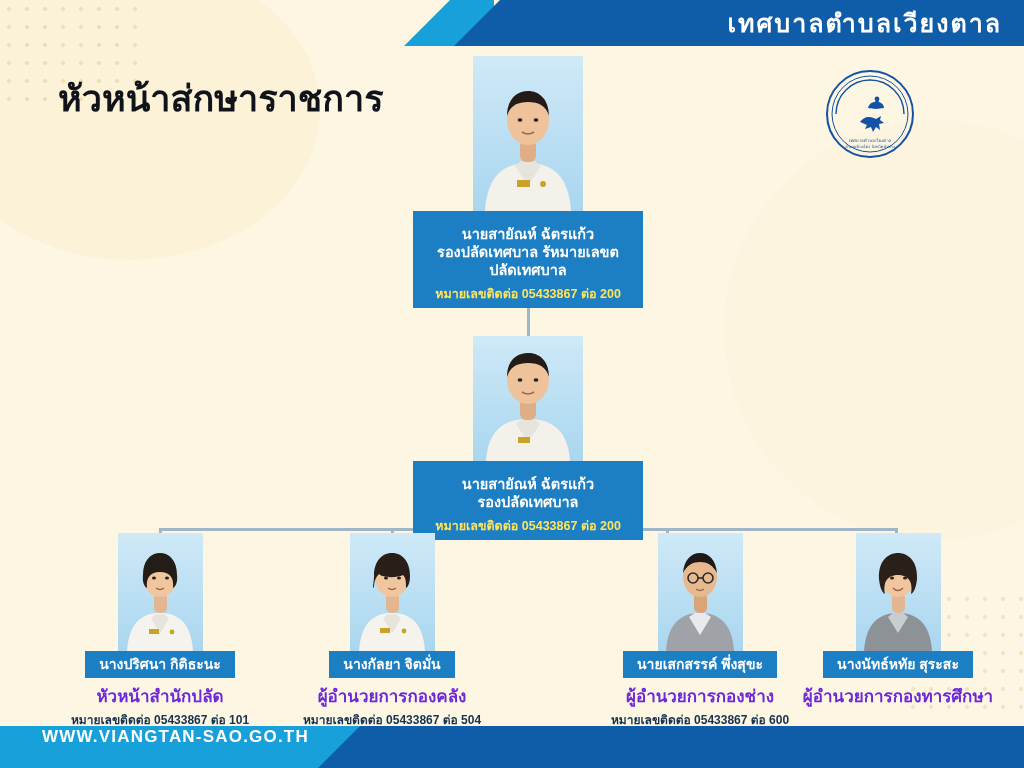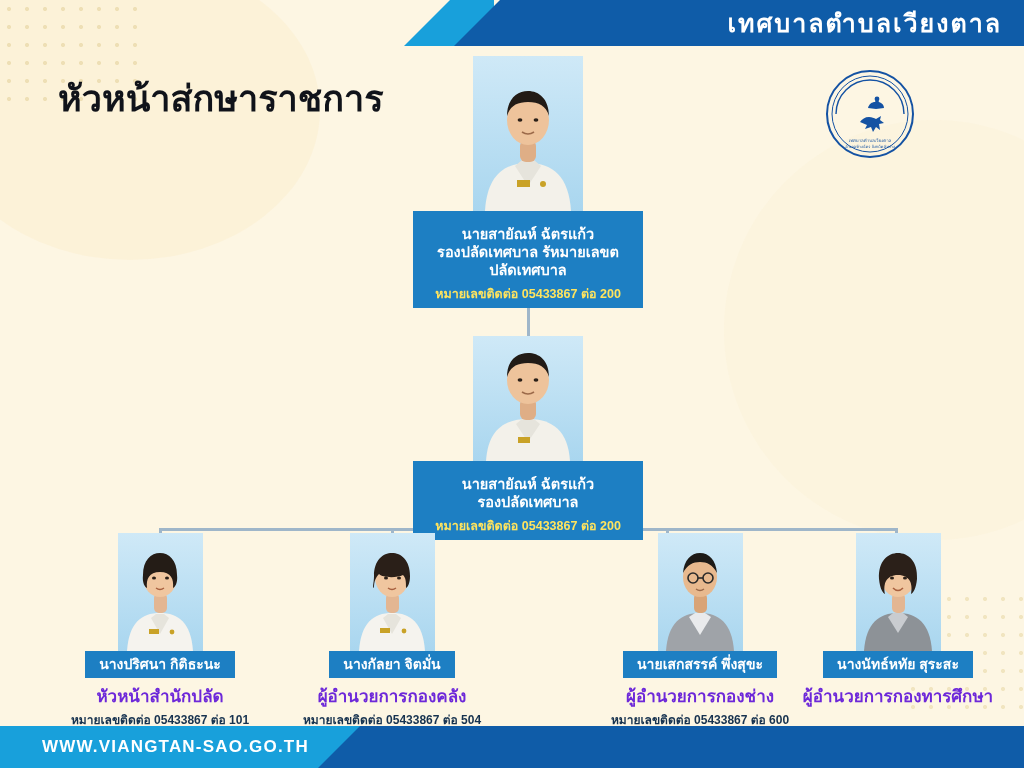--- a/index.html
+++ b/index.html
@@ -63,21 +63,21 @@
     position: absolute; left: 0; bottom: 0; width: 1024px; height: 42px;
     background: #0f5ca8; z-index: 4;
   }
   .footer-accent {
     position: absolute; left: 0; bottom: 0; width: 360px; height: 42px;
     background: #18a0db;
     clip-path: polygon(0 0, 100% 0, calc(100% - 42px) 100%, 0 100%);
     z-index: 5;
   }
   .footer-url {
-    position: absolute; left: 42px; bottom: 0; height: 42px;
+    position: absolute; left: 42px; bottom: 10px; height: 42px;
     display: flex; align-items: center;
     color: #ffffff; font-size: 17px; font-weight: bold; letter-spacing: 1.2px;
     z-index: 6;
   }
 
   
   .page-title {
     position: absolute; left: 58px; top: 70px;
     font-size: 36px; font-weight: bold; color: #10131a;
     z-index: 3;

